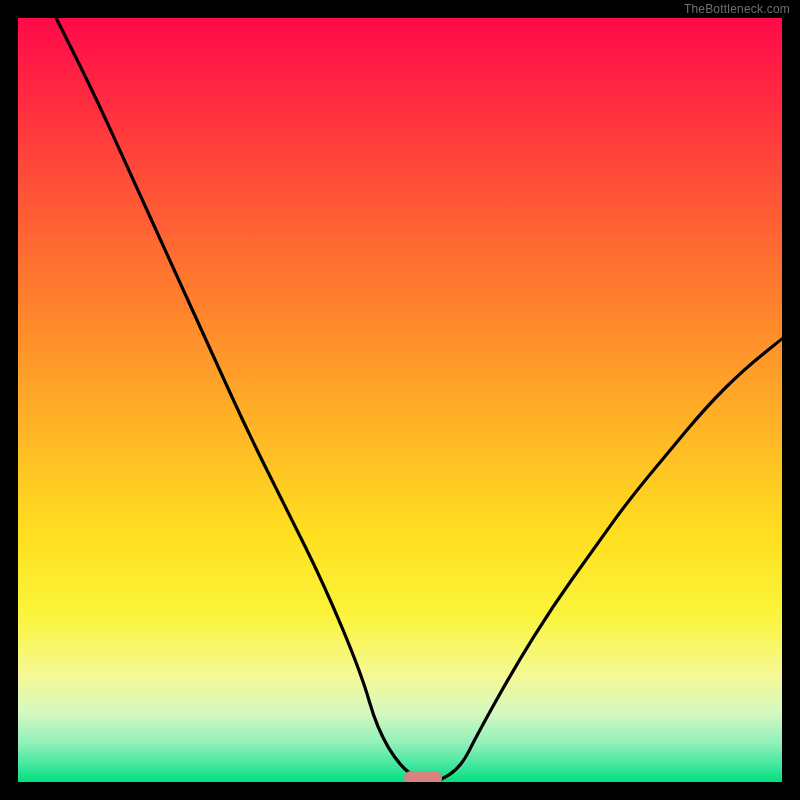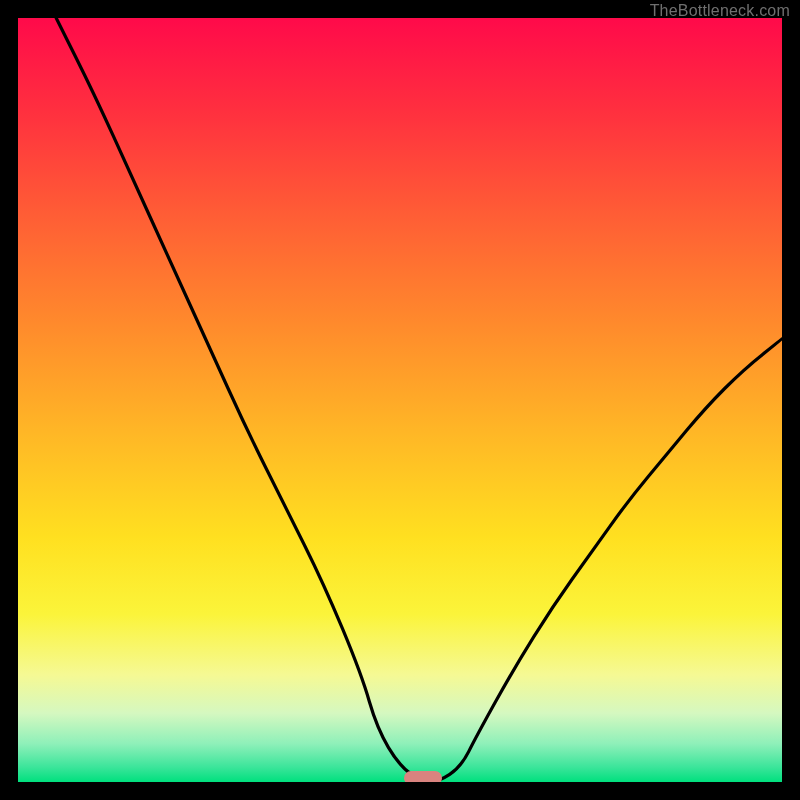--- a/index.html
+++ b/index.html
@@ -56,21 +56,21 @@
   }
   svg.curve {
     position: absolute;
     inset: 0;
   }
   .watermark {
     position: absolute;
     top: 2px;
     right: 10px;
     color: #6f6f6f;
-    font-size: 16px;
+    font-size: 12px;
     letter-spacing: 0.2px;
     font-weight: 500;
   }
 </style>
 </head>
 <body>
 
 <div class="frame">
 
   <div class="plot">

